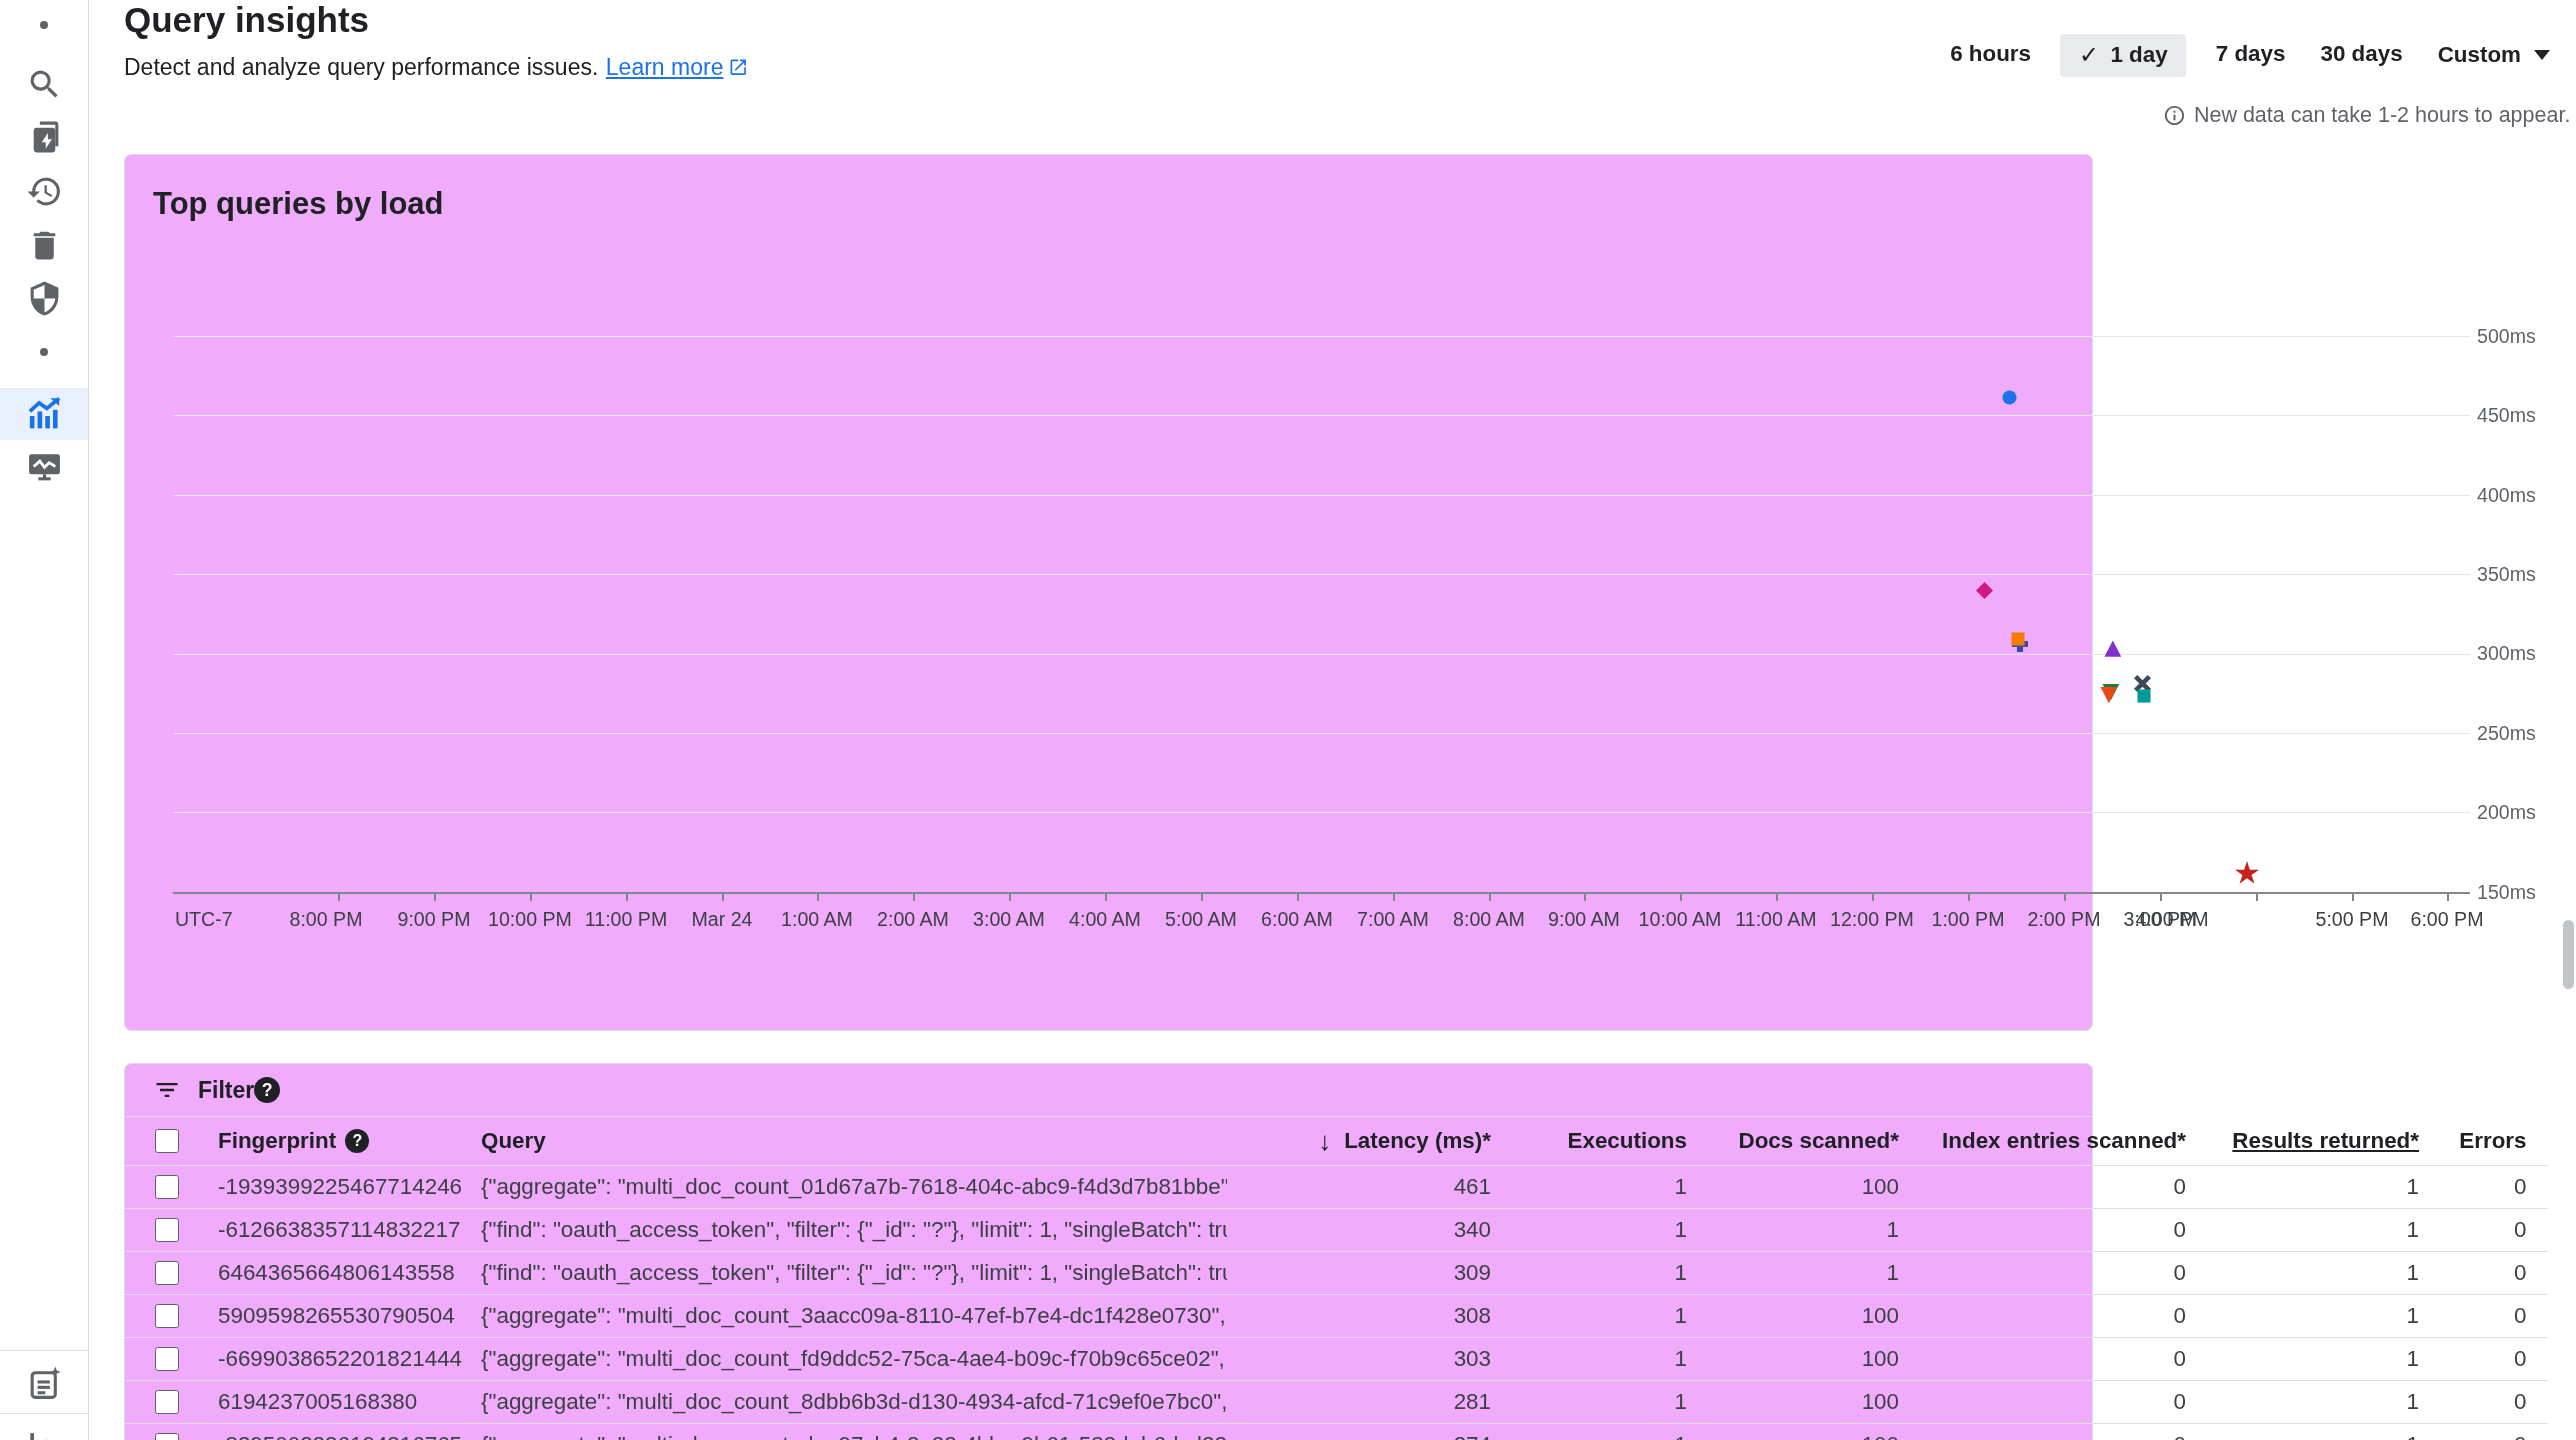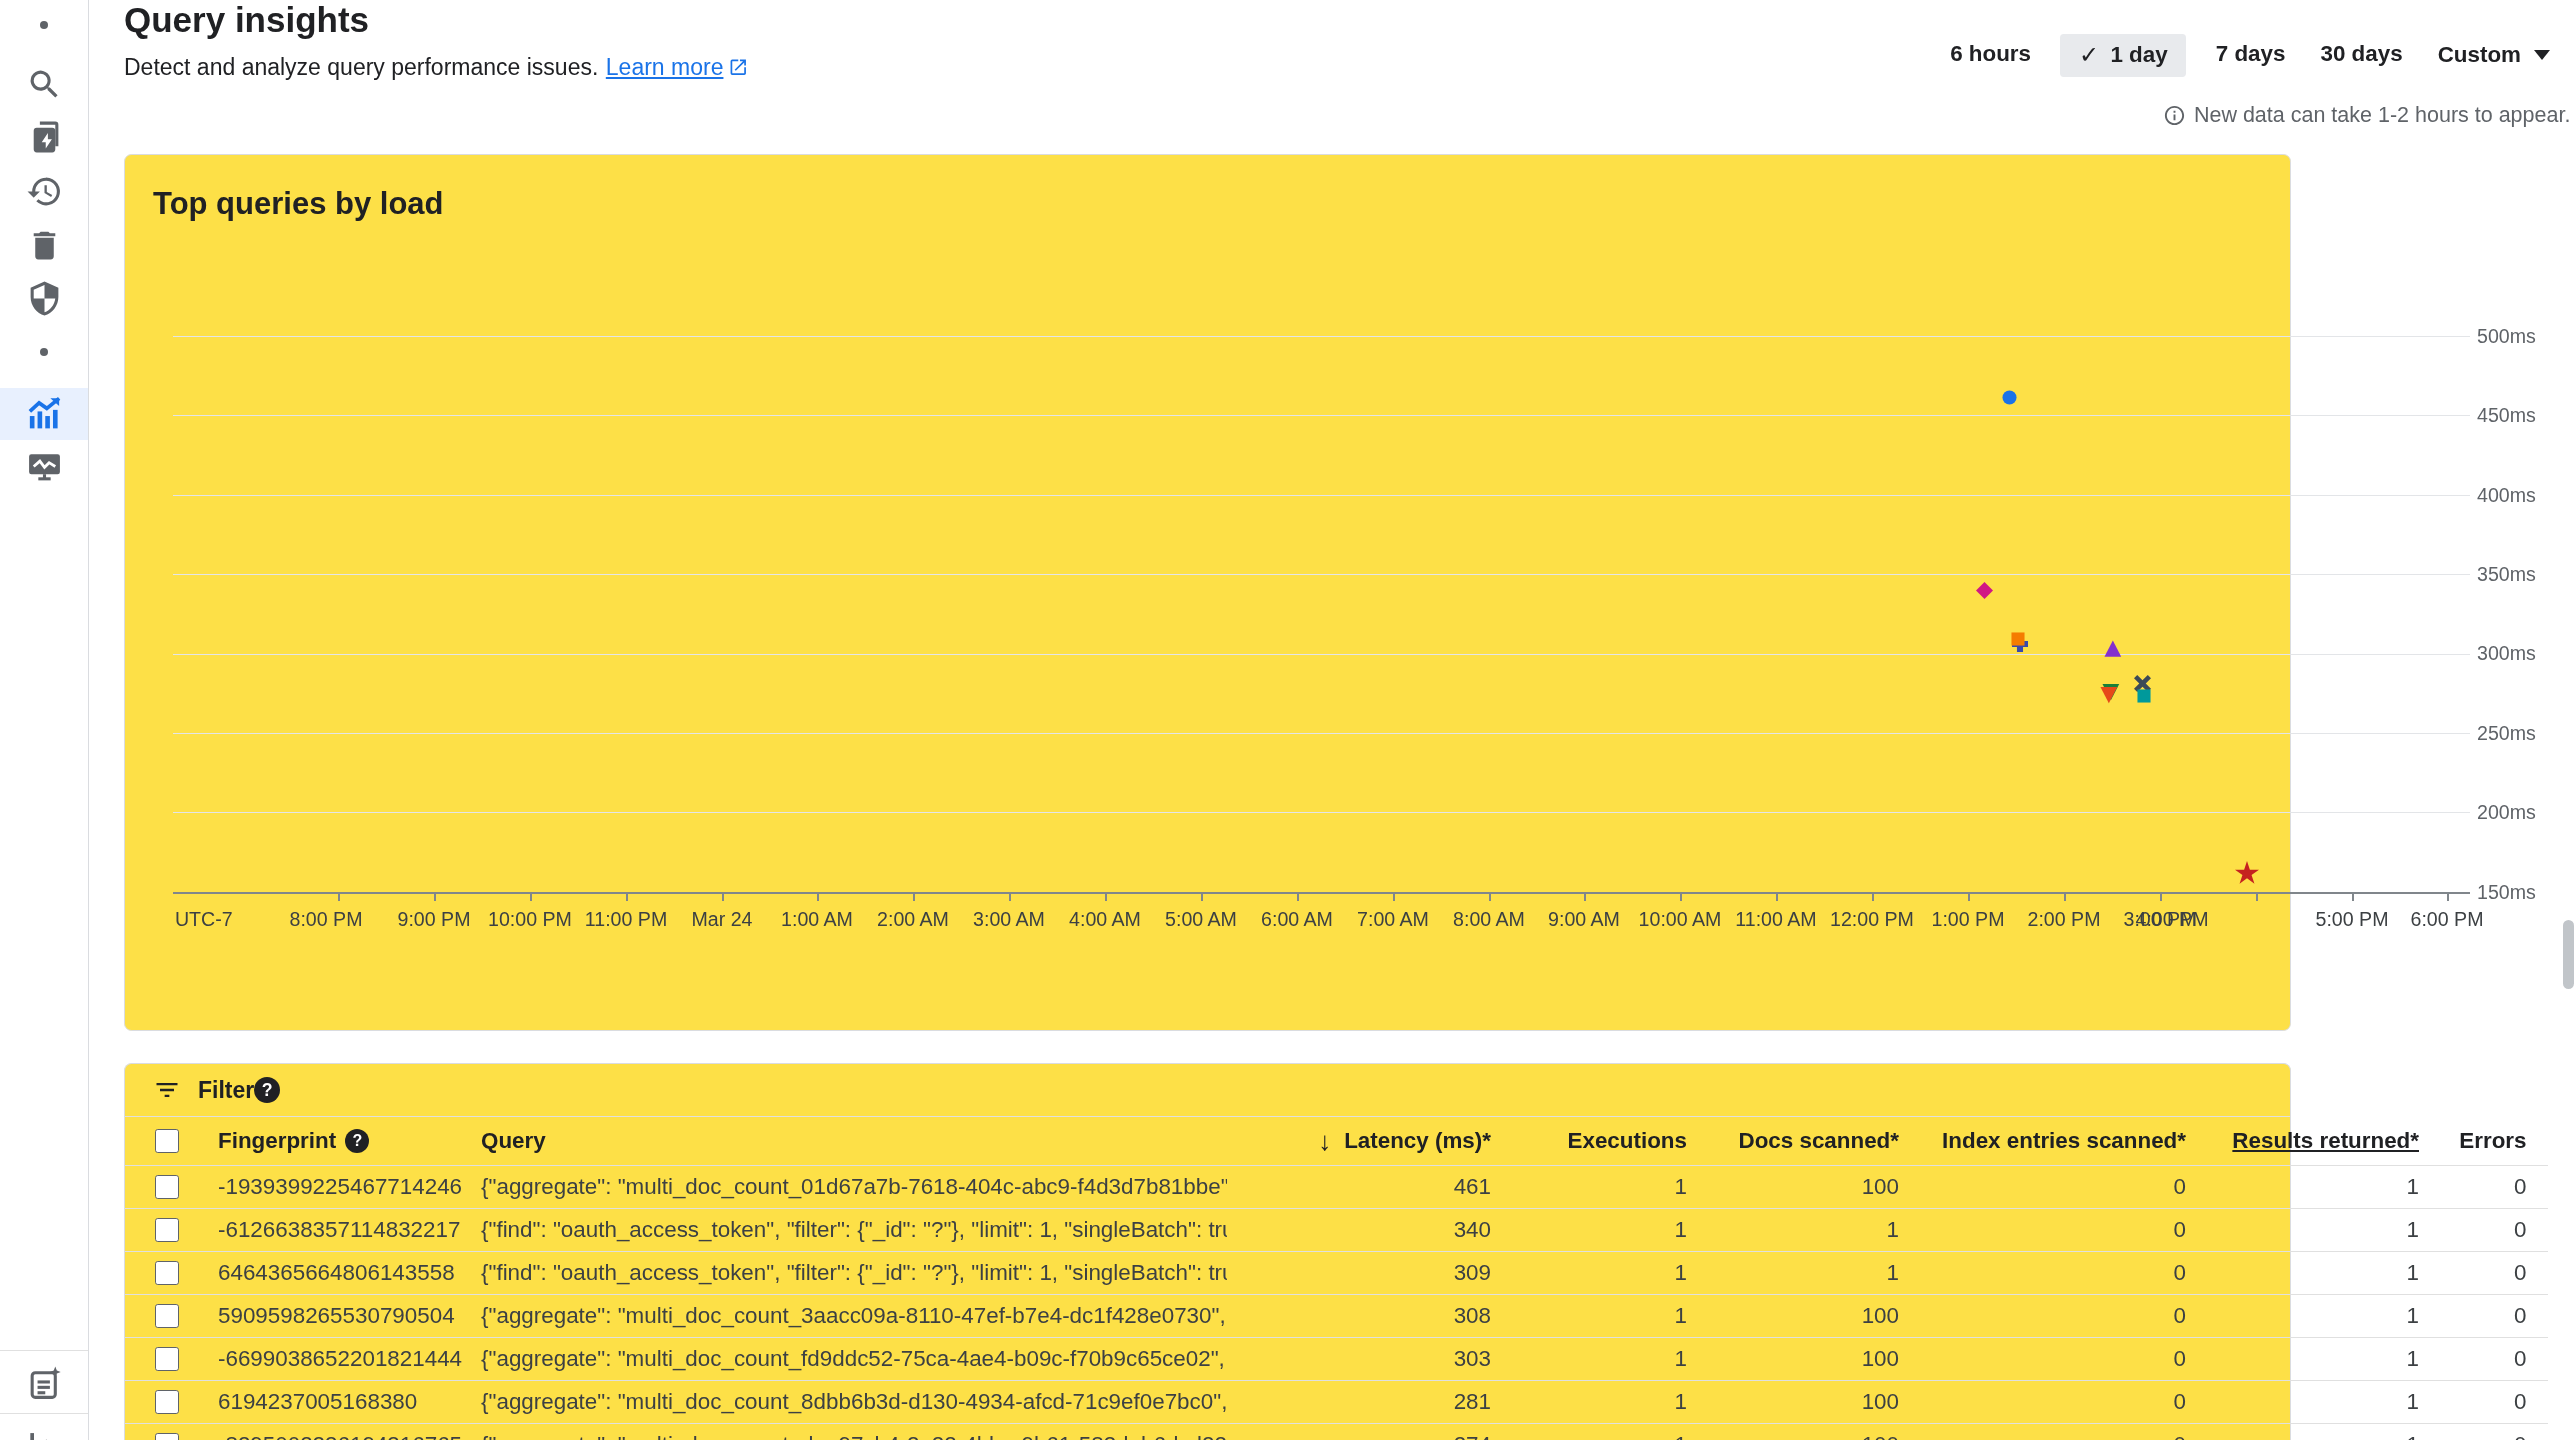--- a/index.html
+++ b/index.html
@@ -28,22 +28,22 @@
   .range-item.selected { background:#e8eaed; border-radius:3.7px; padding:7.5px 18.7px;
     display:flex; align-items:center; gap:11.2px; margin:-7.5px -5.6px; }
   .check { font-size:24px; font-weight:400; }
   .custom-range { display:flex; align-items:center; gap:13px; cursor:pointer;}
   .caret-down { width:0; height:0; border-left:8.4px solid transparent; border-right:8.4px solid transparent;
     border-top:10.3px solid #202124; }
   .info-note { position:absolute; top:103px; right:5.6px; display:flex; align-items:center; gap:8.4px;
     color:#5f6368; font-size:21.5px; }
 
   
-  .card { position:absolute; left:124px; width:2167px; border:0.9px solid #dadce0;
-    border-radius:7.5px; background:#fde047; }
+  .card { position:absolute; left:124px; width:1969px; border:0.9px solid #dadce0;
+    border-radius:7.5px; background:#f0abfc; }
   .card1 { top:154px; height:877px; }
   .card2 { top:1063px; height:448px; border-bottom:none; border-radius:7.5px 7.5px 0 0; }
 
   .card-title { position:absolute; left:28px; top:31px; font-size:31px; font-weight:700; color:#202124; }
 
   .select-box { position:absolute; left:28px; top:89px; width:384px; height:55px;
     border:0.9px solid #747775; border-radius:4.7px; cursor:pointer; background:#fff; }
   .select-label { position:absolute; left:13px; top:-12px; background:#fff; padding:0 6.5px;
     font-size:18.7px; font-weight:700; color:#3c4043; }
   .select-value { position:absolute; left:18.7px; top:14px; font-size:24px; color:#1f1f1f; }

